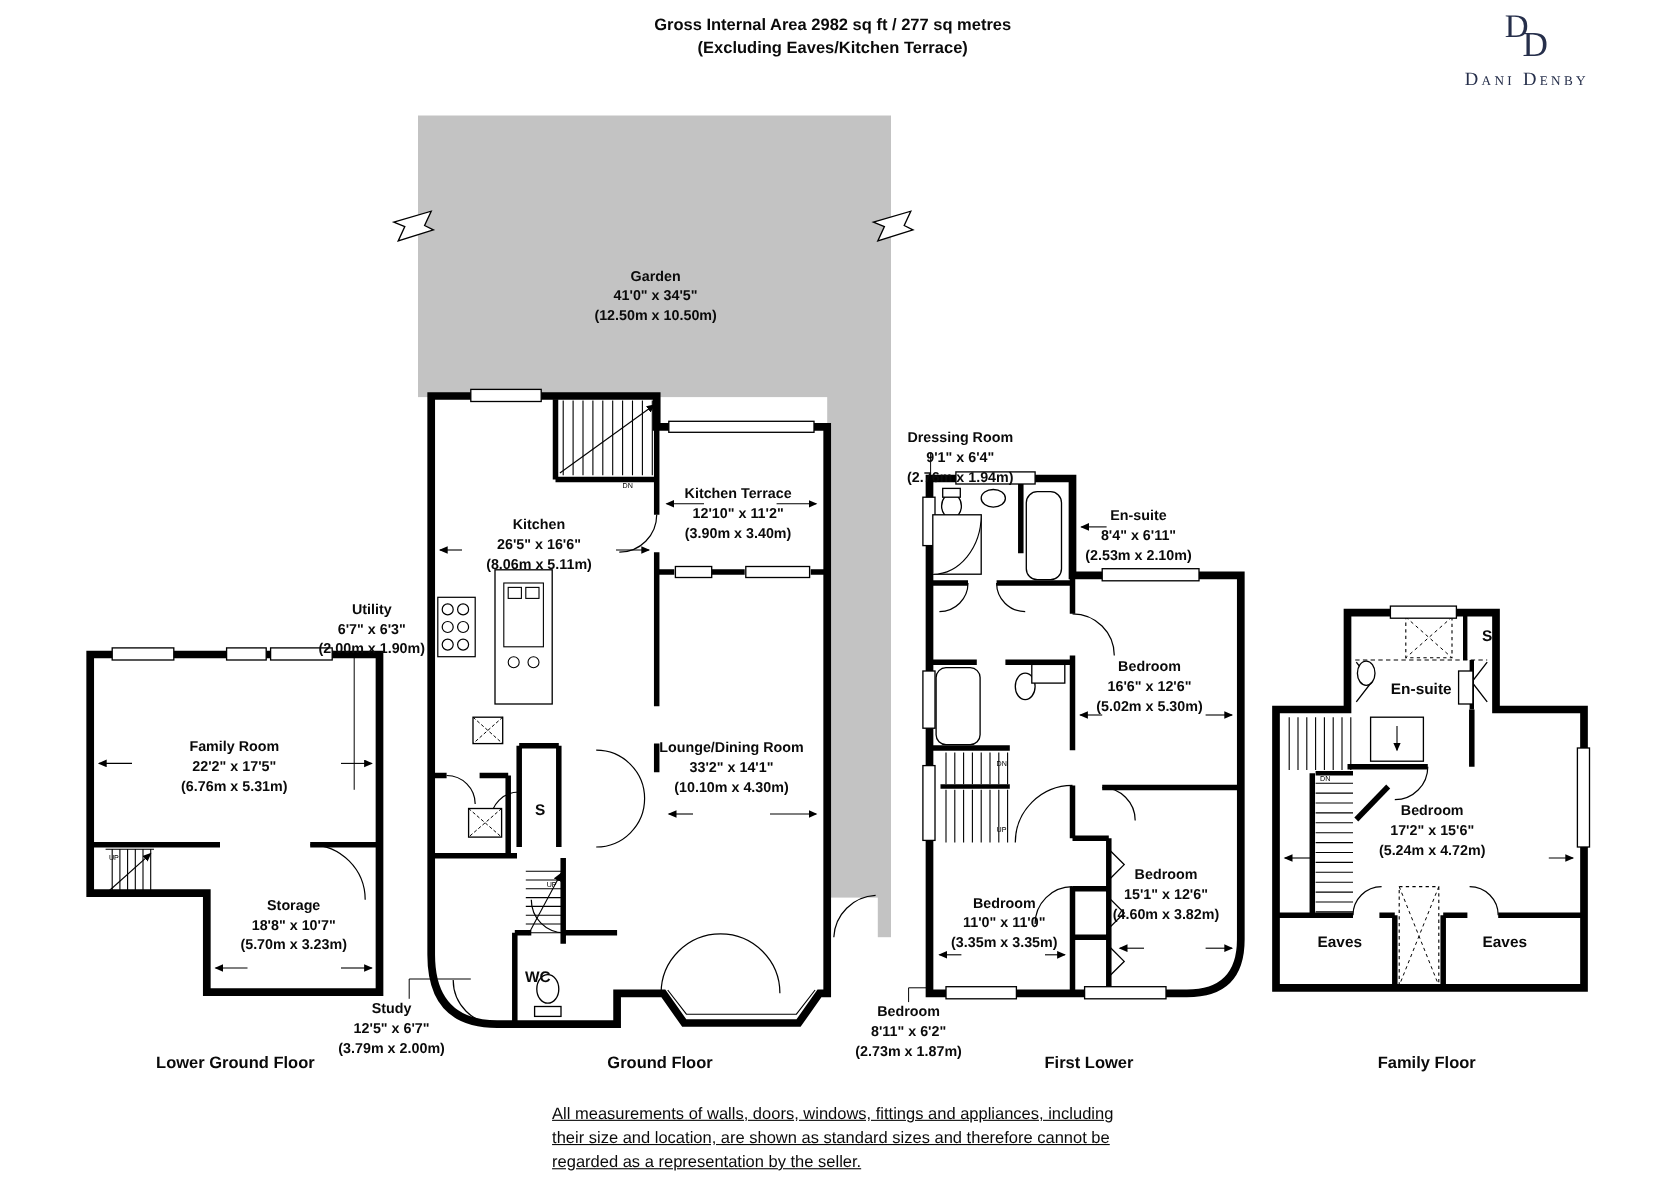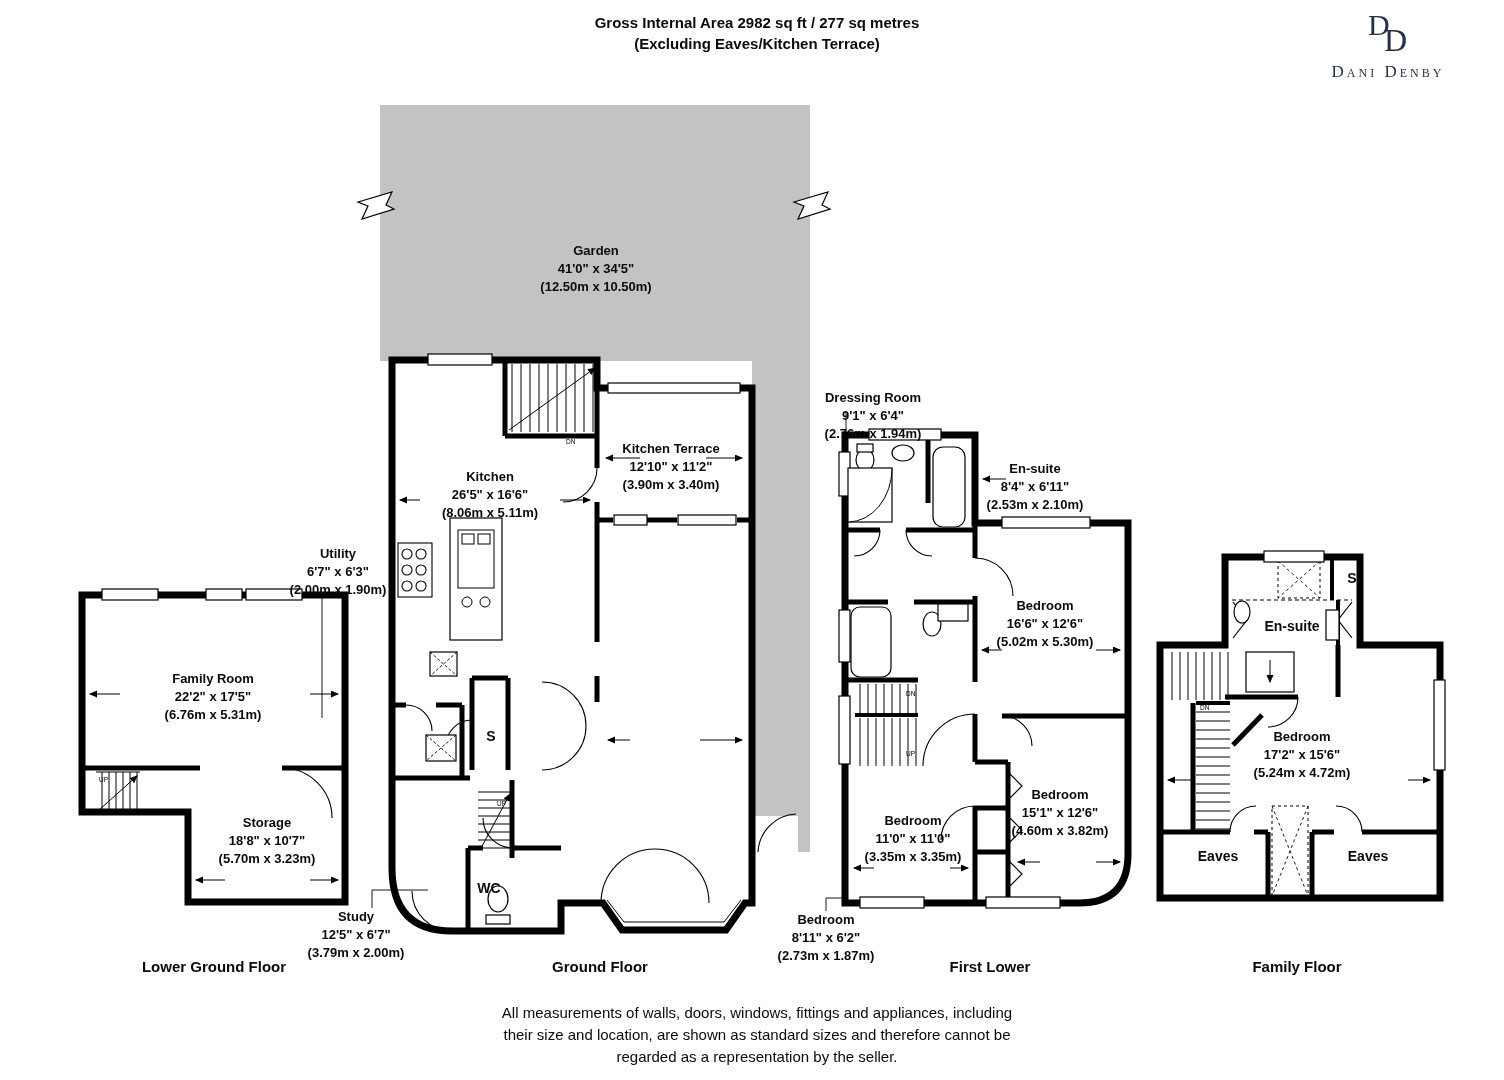--- a/index.html
+++ b/index.html
@@ -13,21 +13,21 @@
   .logo .mono{position:relative;height:54px;}
   .logo .d1{position:absolute;left:58px;top:2px;font:30px/30px "Liberation Serif",serif;}
   .logo .d2{position:absolute;left:74px;top:16px;font:32px/32px "Liberation Serif",serif;}
   .logo .name{font:17px/20px "Liberation Serif",serif;font-variant:small-caps;letter-spacing:3px;text-align:center;}
   .rl{position:absolute;transform:translateX(-50%);text-align:center;white-space:nowrap;
       font:bold 13px/18px "Liberation Sans",sans-serif;}
   .single{font:bold 14px/16px "Liberation Sans",sans-serif;}
   .floor-label{position:absolute;transform:translateX(-50%);white-space:nowrap;
       font:bold 15px/18px "Liberation Sans",sans-serif;}
   .disclaimer{position:absolute;left:757px;top:1002px;transform:translateX(-50%);
-      text-align:center;font:15px/22px "Liberation Sans",sans-serif;white-space:nowrap;}
+      font:15px/22px "Liberation Sans",sans-serif;white-space:nowrap;text-decoration:underline;}
 </style>
 </head>
 <body>
 
 <div class="canvas">
 
   <svg width="1504" height="1080" viewBox="0 0 1504 1080">
     <defs>
       <marker id="arr" markerWidth="9" markerHeight="8" refX="7" refY="3.5" orient="auto">
         <path d="M0,0 L8,3.5 L0,7 Z" fill="#000"></path>
@@ -297,20 +297,25 @@
   <div class="rl" style="left:213px;top:670px;">
     <div>Family Room</div>
     <div>22'2" x 17'5"</div>
     <div>(6.76m x 5.31m)</div>
   </div>
   <div class="rl" style="left:267px;top:814px;">
     <div>Storage</div>
     <div>18'8" x 10'7"</div>
     <div>(5.70m x 3.23m)</div>
   </div>
+  <div class="rl" style="left:665px;top:671px;">
+    <div>Lounge/Dining Room</div>
+    <div>33'2" x 14'1"</div>
+    <div>(10.10m x 4.30m)</div>
+  </div>
   <div class="rl" style="left:356px;top:908px;">
     <div>Study</div>
     <div>12'5" x 6'7"</div>
     <div>(3.79m x 2.00m)</div>
   </div>
   <div class="rl single" style="left:489px;top:880px;">
     <div>WC</div>
   </div>
   <div class="rl single" style="left:491px;top:728px;">
     <div>S</div>

